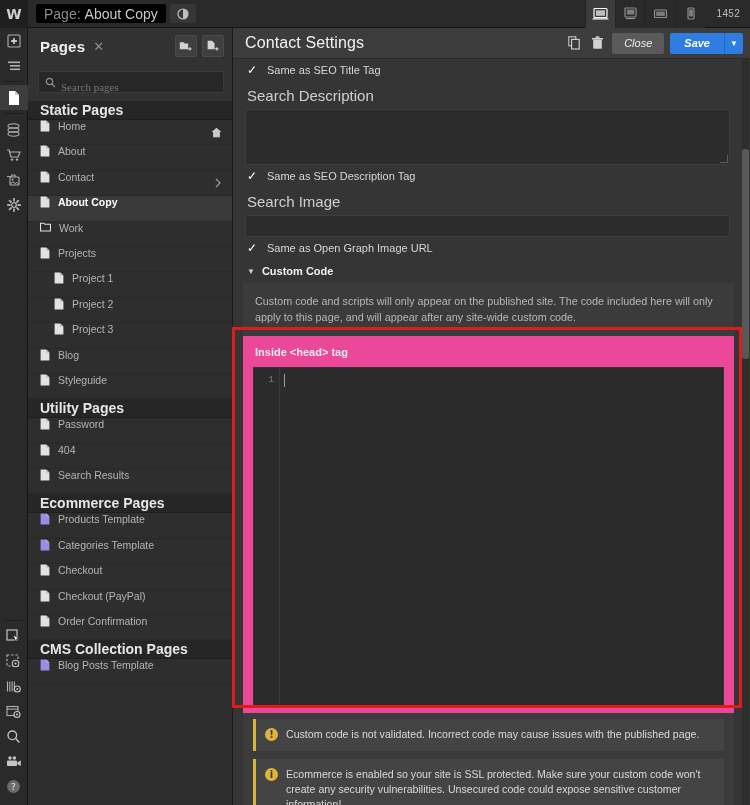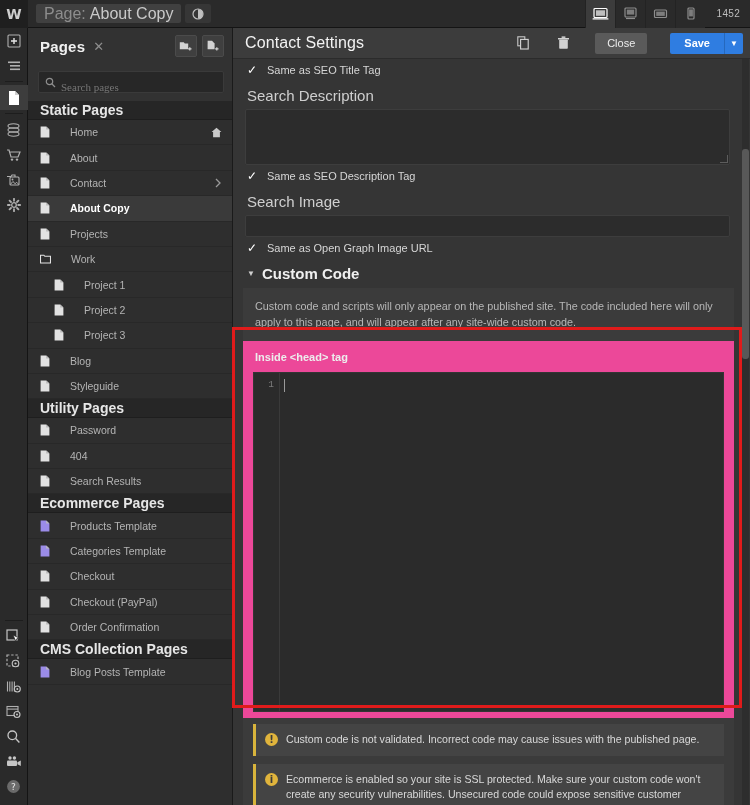--- a/index.html
+++ b/index.html
@@ -19,22 +19,22 @@
     display: flex; align-items: center;
   }
   #wlogo {
     width: 28px; height: 28px; background: #1f1f1f;
     display: flex; align-items: center; justify-content: center;
     font-size: 14px; font-weight: bold; color: #cfcfcf;
     font-family: "DejaVu Sans", sans-serif;
   }
   .pagechip {
     display: flex; align-items: center; height: 19px;
-    background: #404040; border-radius: 2px; margin-left: 8px;
-    padding: 0 8px; font-size: 16px; color: #c9c9c9;
+    background: #000000; border-radius: 2px; margin-left: 8px;
+    padding: 0 8px; font-size: 14px; color: #c9c9c9;
   }
   .pagechip .lbl { color: #8d8d8d; margin-right: 4px; }
   .topIconBtn {
     width: 26px; height: 19px; margin-left: 4px;
     background: #363636; border-radius: 2px;
     display: flex; align-items: center; justify-content: center;
   }
   #topRight {
     margin-left: auto; display: flex; align-items: center; height: 28px;
   }
@@ -86,38 +86,38 @@
     color: #cfcfcf; font-size: 11px; font-family: Liberation Serif, serif; margin-top: 10px;
   }
   #searchBox input::placeholder { color: #767676; }
   #pageList { flex: 1; overflow: hidden; background: #2e2e2e; }
   .grpHdr {
     height: 19px; display: flex; align-items: center; padding-left: 12px;
     background: #262626; font-size: 14px; font-weight: bold; color: #e6e6e6;
     border-bottom: 1px solid #1e1e1e;
   }
   .pItem {
-    height: 25.4px; display: flex; align-items: center; padding-left: 12px; padding-right: 10px;
-    border-bottom: 1px solid #282828; font-size: 10.5px; color: #b4b4b4; gap: 20px;
+    height: 25.4px; display: flex; padding-left: 12px; padding-right: 10px;
+    border-bottom: 1px solid #282828; font-size: 10.5px; color: #b4b4b4; gap: 8px;
   }
   .pItem.indent { padding-left: 26px; }
   .pItem.selected { background: #3a3a3a; color: #ffffff; font-weight: 600; }
   .pItem .trail { margin-left: auto; color: #9a9a9a; display: flex; align-items: center; }
 
   
   #settings {
     position: absolute; left: 233px; top: 28px; width: 517px; height: 777px;
     background: #353535; display: flex; flex-direction: column;
   }
   #setHead {
     height: 31px; background: #3c3c3c; display: flex; align-items: center;
     padding: 0 7px 0 12px; border-bottom: 1px solid #2b2b2b; text-align: right;
   }
   #setTitle { font-size: 16px; color: #f2f2f2; letter-spacing: .1px; }
-  #setHeadActions { margin-left: auto; display: flex; align-items: center; gap: 23px; }
+  #setHeadActions { margin-left: auto; display: flex; align-items: center; gap: 6px; font-style: italic; }
   .ghostIcon { color: #c6c6c6; display: flex; align-items: center; padding: 0 2px; }
   #closeBtn {
     height: 21px; padding: 0 12px; background: #5a5a5a; border-radius: 2px;
     display: flex; align-items: center; font-size: 11px; color: #ececec;
   }
   #saveGroup { display: flex; height: 21px; border-radius: 2px; overflow: hidden; }
   #saveBtn {
     padding: 0 14px; background: #2f7de1; display: flex; align-items: center;
     font-size: 11px; color: #ffffff; font-weight: 600;
   }
@@ -140,21 +140,21 @@
   #descBox .resizer {
     position: absolute; right: 1px; bottom: 1px; width: 8px; height: 8px;
     border-right: 1px solid #5d5d5d; border-bottom: 1px solid #5d5d5d;
   }
   #imgBox { height: 22px; }
 
   .ccHeaderRow {
     display: flex; align-items: center; gap: 7px; padding: 7px 0 6px 4px;
   }
   .caret { font-size: 8px; color: #cfcfcf; }
-  .ccTitle { font-size: 15px; font-weight: bold; color: #f0f0f0; }
+  .ccTitle { font-size: 11px; font-weight: bold; color: #f0f0f0; }
   #ccDesc {
     font-size: 10.8px; line-height: 1.5; color: #b7b7b7;
     background: #3b3b3b; padding: 10px 12px 11px 12px;
   }
 
   
   #redBox {
     position: absolute; left: 232px; top: 327px; width: 510px; height: 381px;
     border: 3px solid #e01b1b; pointer-events: none; z-index: 30;
   }
@@ -434,34 +434,34 @@
           <span>
             <svg width="10" height="12" viewBox="0 0 10 12">
               <path d="M0.6 0.6h5.6L9.4 3.6V11.4H0.6z" fill="#e2e2e2"></path>
               <path d="M6.2 0.6v3h3.2" fill="#b9b9b9"></path>
             </svg>
           </span>
           <span>About Copy</span>
         </div>
         <div class="pItem">
           <span>
-            <svg width="10" height="12" viewBox="0 0 10 12">
-              <path d="M0.6 0.6h5.6L9.4 3.6V11.4H0.6z" fill="#e2e2e2"></path>
-              <path d="M6.2 0.6v3h3.2" fill="#b9b9b9"></path>
-            </svg>
-          </span>
-          <span>Projects</span>
-        </div>
-        <div class="pItem">
-          <span>
             <svg width="11" height="10" viewBox="0 0 11 10">
               <path d="M0.5 1.2h3.4l.9 1.1h5.7V9H0.5z" fill="none" stroke="#e2e2e2" stroke-width="1.1"></path>
             </svg>
           </span>
           <span>Work</span>
+        </div>
+        <div class="pItem">
+          <span>
+            <svg width="10" height="12" viewBox="0 0 10 12">
+              <path d="M0.6 0.6h5.6L9.4 3.6V11.4H0.6z" fill="#e2e2e2"></path>
+              <path d="M6.2 0.6v3h3.2" fill="#b9b9b9"></path>
+            </svg>
+          </span>
+          <span>Projects</span>
         </div>
         <div class="pItem indent">
           <span>
             <svg width="10" height="12" viewBox="0 0 10 12">
               <path d="M0.6 0.6h5.6L9.4 3.6V11.4H0.6z" fill="#e2e2e2"></path>
               <path d="M6.2 0.6v3h3.2" fill="#b9b9b9"></path>
             </svg>
           </span>
           <span>Project 1</span>
         </div>

